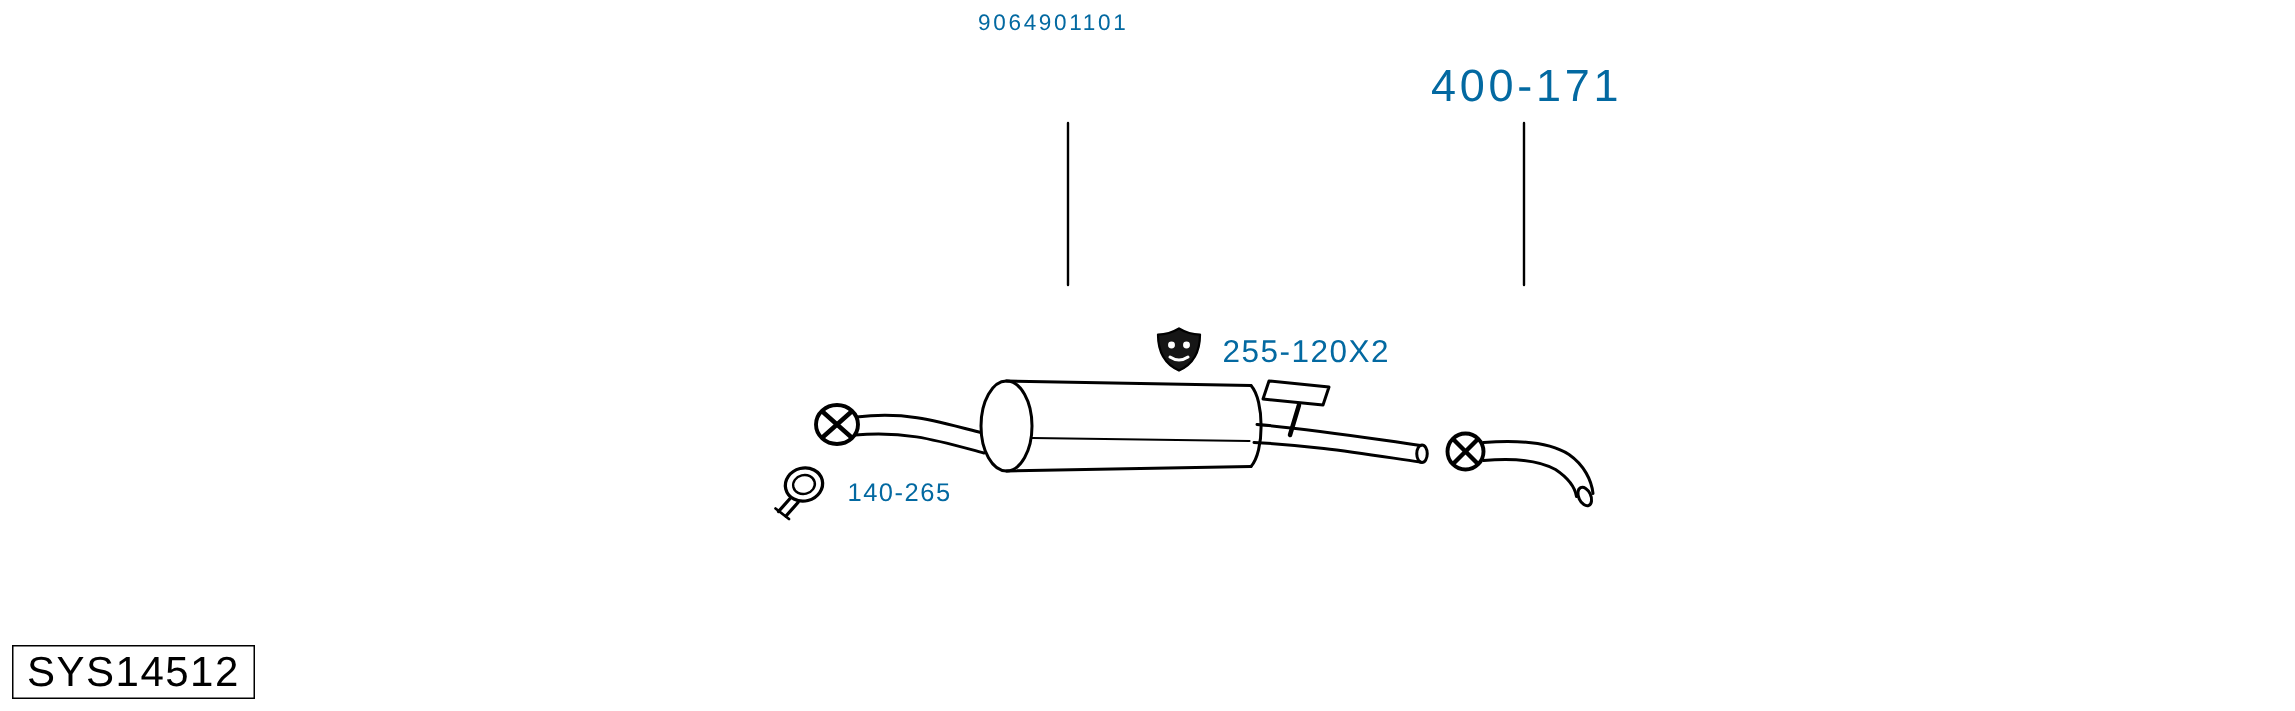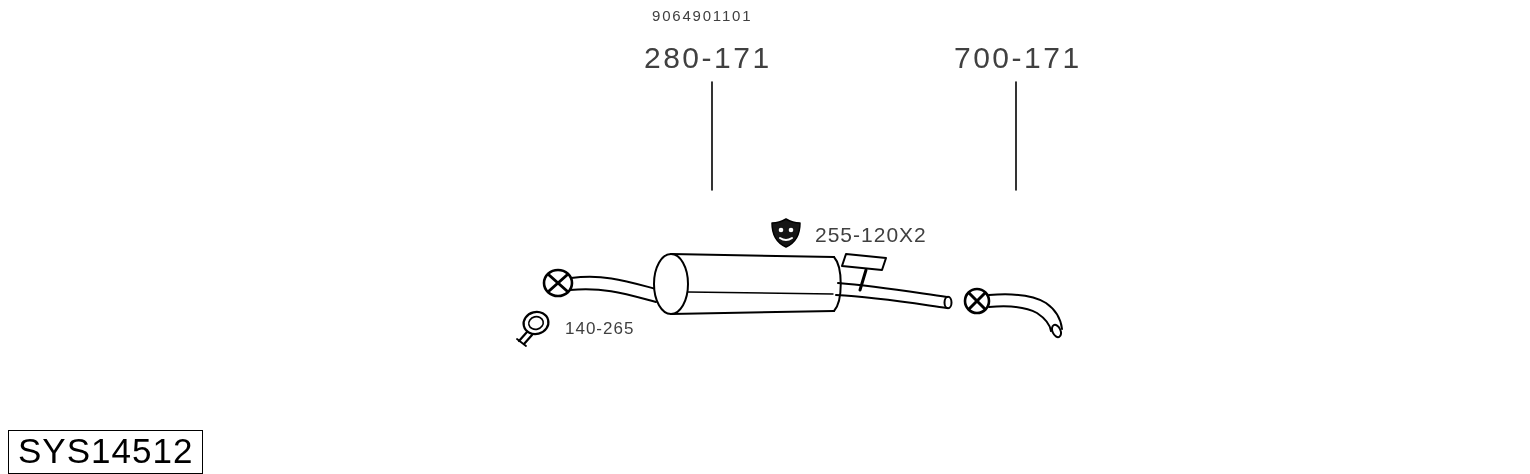--- a/index.html
+++ b/index.html
@@ -19,21 +19,21 @@
   .drawing-svg {
     position: absolute;
     left: 0;
     top: 0;
     width: 1530px;
     height: 474px;
   }
   .txt {
     position: absolute;
     white-space: nowrap;
-    color: #404040;
+    color: #0369a1;
     line-height: 1.1;
   }
   .oem-number {
     left: 652px;
     top: 8px;
     font-size: 15px;
     letter-spacing: 1.8px;
   }
   .part-label {
     top: 41px;
@@ -53,34 +53,33 @@
     top: 320px;
     font-size: 17px;
     letter-spacing: 1px;
   }
   .system-code-box {
     position: absolute;
     left: 8px;
     top: 430px;
     border: 1.5px solid #000000;
     padding: 2px 9px 3px 9px;
-    font-size: 35px;
+    font-size: 28px;
     letter-spacing: 1px;
     line-height: 1.05;
     background: #ffffff;
   }
 </style>
 </head>
 <body>
 
 <div class="canvas">
 
   <div class="txt oem-number">9064901101</div>
-  <div class="txt part-label left">280-171</div>
-  <div class="txt part-label right">700-171</div>
+  <div class="txt part-label right">400-171</div>
   <div class="txt mount-label">255-120X2</div>
   <div class="txt clamp-label">140-265</div>
 
   <div class="system-code-box">
     <span>SYS14512</span>
   </div>
 
   <svg class="drawing-svg" viewBox="0 0 1530 474" fill="none" stroke="#000000" stroke-linecap="round" stroke-linejoin="round">
 
     <g>

